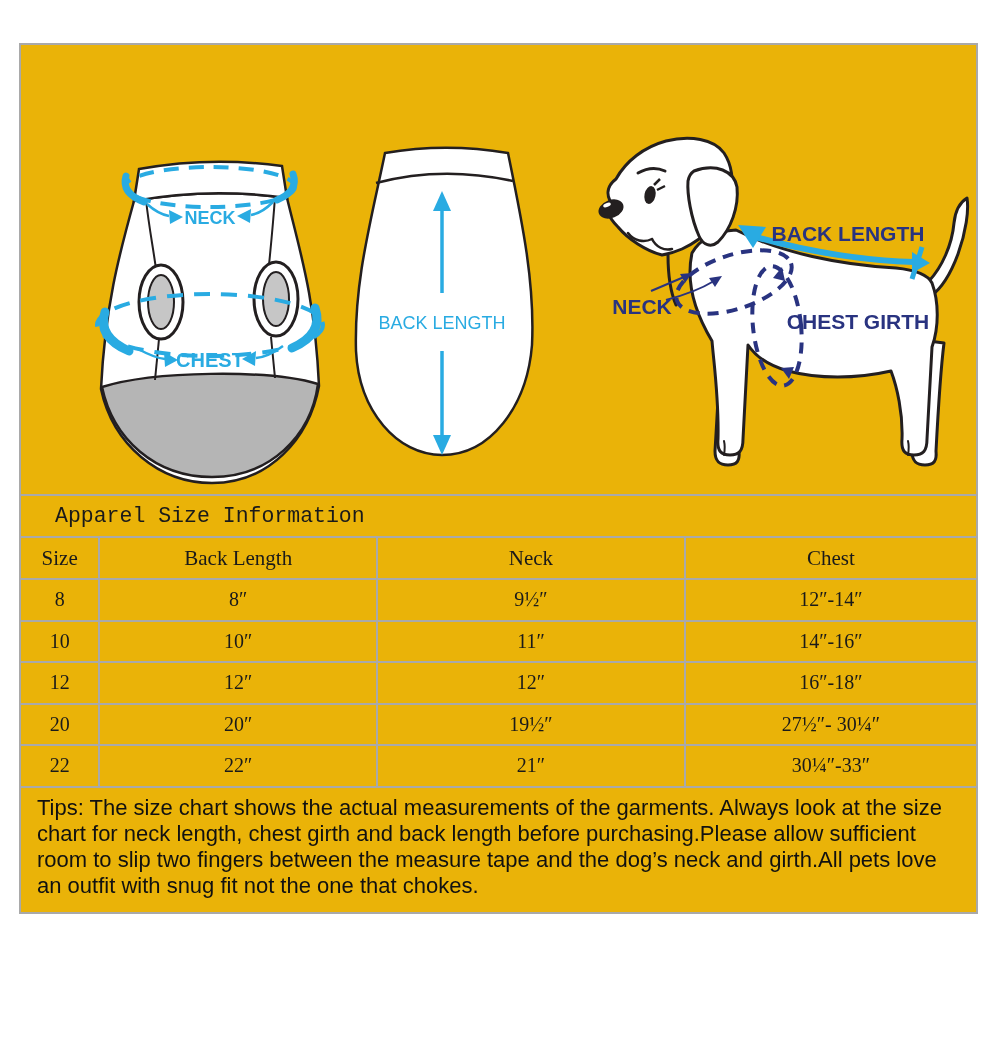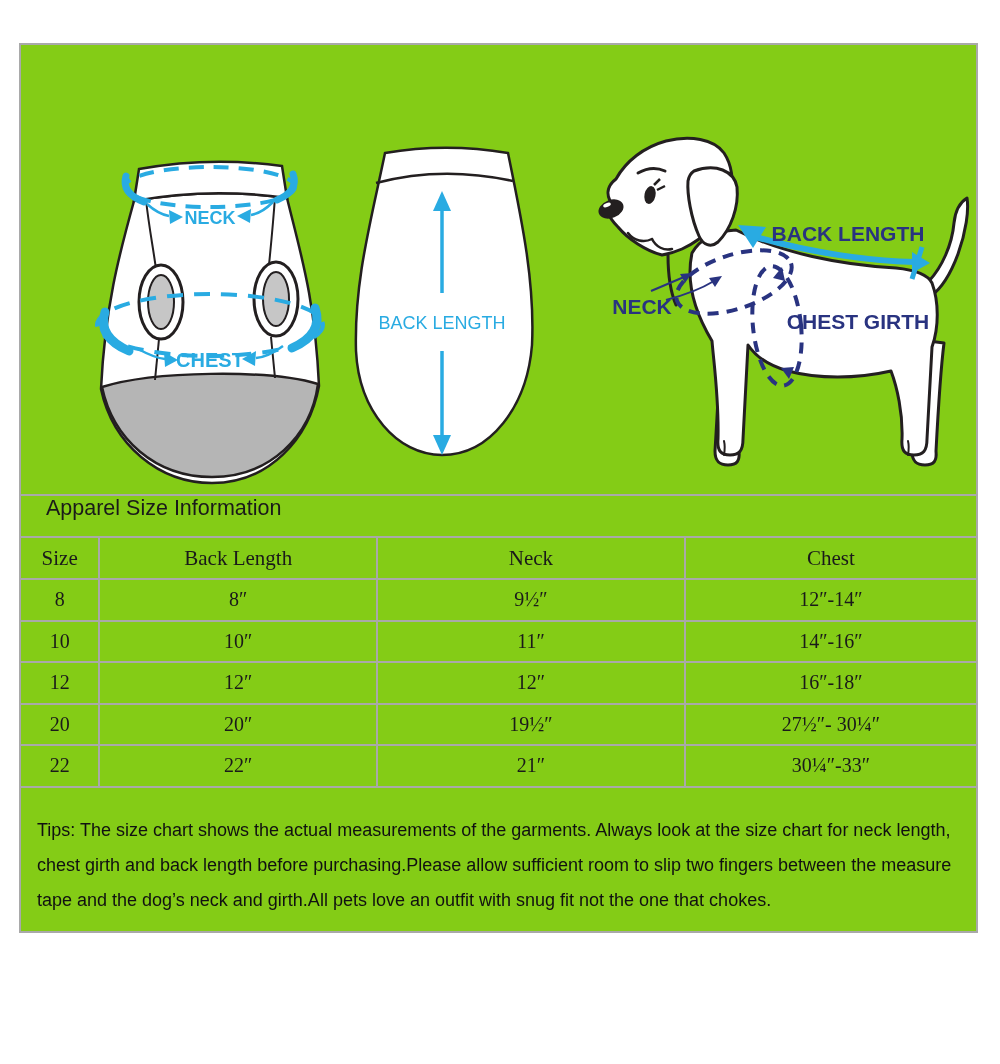--- a/index.html
+++ b/index.html
@@ -3,50 +3,50 @@
 <meta charset="utf-8">
 <style>
   html,body{margin:0;padding:0;}
   body{
     width:1000px;height:1064px;background:#ffffff;position:relative;
     font-family:"Liberation Sans", sans-serif;color:#1a1a1a;
     -webkit-font-smoothing:antialiased;
   }
   .sheet{
     position:absolute;left:19px;top:43px;width:955px;
-    border:2px solid #a9a9a9;background:#84cc16;
+    border:2px solid #a9a9a9;background:#eab308;
   }
   
   .diagrams{position:relative;height:449px;border-bottom:2px solid #a9a9a9;overflow:hidden;}
   .diagrams svg{position:absolute;}
   svg text{font-family:"Liberation Sans", sans-serif;}
   .blue-label{fill:#29ABE2;font-weight:bold;}
   .navy-label{fill:#293380;font-weight:bold;}
   
   .title-row{
-    height:40px;display:flex;padding-left:25px;
-    font-size:21.5px;border-bottom:2px solid #a9a9a9;
+    height:40px;display:flex;align-items:center;padding-left:34px;
+    font-size:21.5px;border-bottom:2px solid #a9a9a9;font-family:Liberation Mono, monospace;
   }
   
   table[data-name="size-table"]{
     width:100%;border-collapse:collapse;table-layout:fixed;font-family:Liberation Serif, serif;
   }
   table[data-name="size-table"] th,
   table[data-name="size-table"] td{
     border:2px solid #a9a9a9;text-align:center;padding:0;color:#1a1a1a;
   }
   table[data-name="size-table"] th{height:40px;font-size:21px;font-weight:normal;border-top:none;}
   table[data-name="size-table"] td{height:39.5px;font-size:20px;}
   table[data-name="size-table"] th:first-child,
   table[data-name="size-table"] td:first-child{border-left:none;}
   table[data-name="size-table"] th:last-child,
   table[data-name="size-table"] td:last-child{border-right:none;}
   
   .tips{
-    padding:25px 16px 13px 16px;font-size:18px;line-height:35px;color:#111;
+    padding:7px 16px 13px 16px;font-size:22px;line-height:26px;color:#111;
   }
 </style>
 </head>
 <body>
 
 <div class="sheet" data-name="size-chart-sheet">
 
   <div class="diagrams" data-name="measurement-diagrams">
 
     <svg data-name="garment-front-diagram" style="left:22px;top:52px;" width="330" height="397" viewBox="0 0 330 397">

